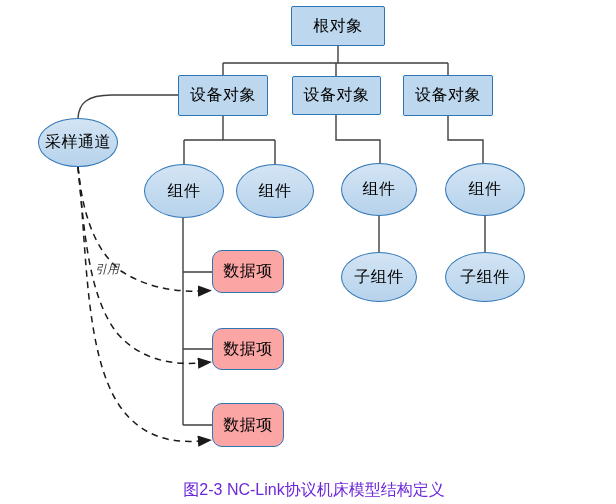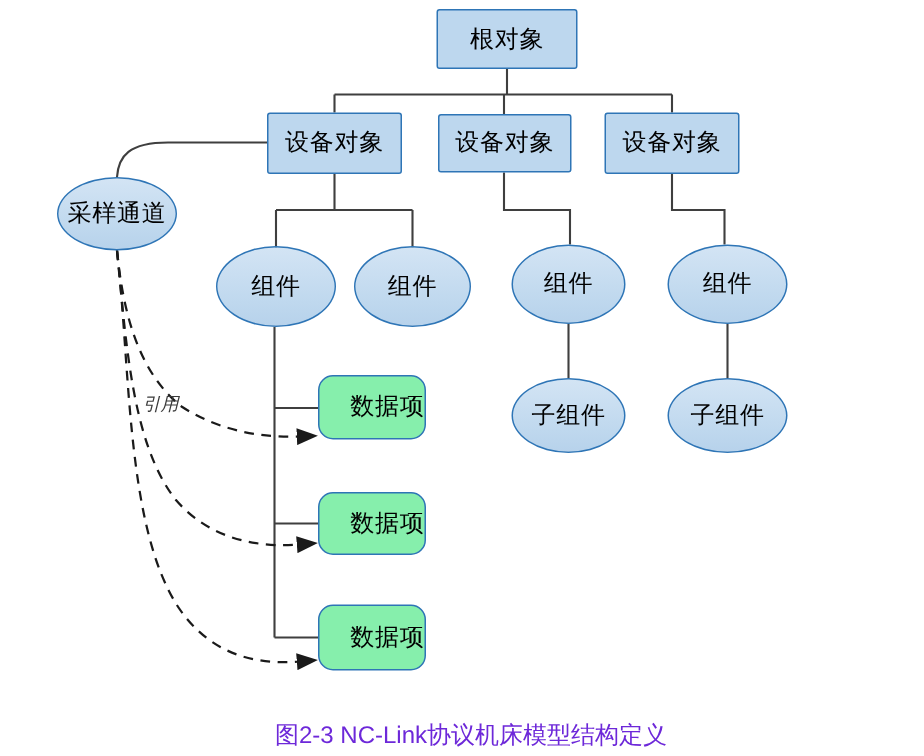--- a/index.html
+++ b/index.html
@@ -7,21 +7,21 @@
     position:relative;width:616px;height:504px;background:#ffffff;
     font-family:"Liberation Sans","DejaVu Sans",sans-serif;overflow:hidden;
   }
   .wires{position:absolute;left:0;top:0;z-index:1;}
   .node{
     position:absolute;z-index:2;display:flex;align-items:center;justify-content:center;
     box-sizing:border-box;border:1.4px solid #2E75B6;background:#BDD7EE;
     color:#000;font-size:16px;letter-spacing:0.5px;white-space:nowrap;
   }
   .rect{border-radius:2px;}
-  .roundrect{border-radius:10px;background:#86efac;justify-content:flex-end;}
+  .roundrect{border-radius:10px;background:#fca5a5;}
   .ellipse{
     border-radius:50%;
     background:linear-gradient(180deg,#D3E4F4 0%,#BFD8EE 70%,#B7D2EB 100%);
   }
   .edge-label{
     position:absolute;z-index:3;color:#3A3A3A;font-size:12px;white-space:nowrap;
   }
   .caption{
     position:absolute;left:0;right:0;top:480px;z-index:3;text-align:center;
     color:#6d28d9;font-size:16px;white-space:nowrap;padding-left:12px;

